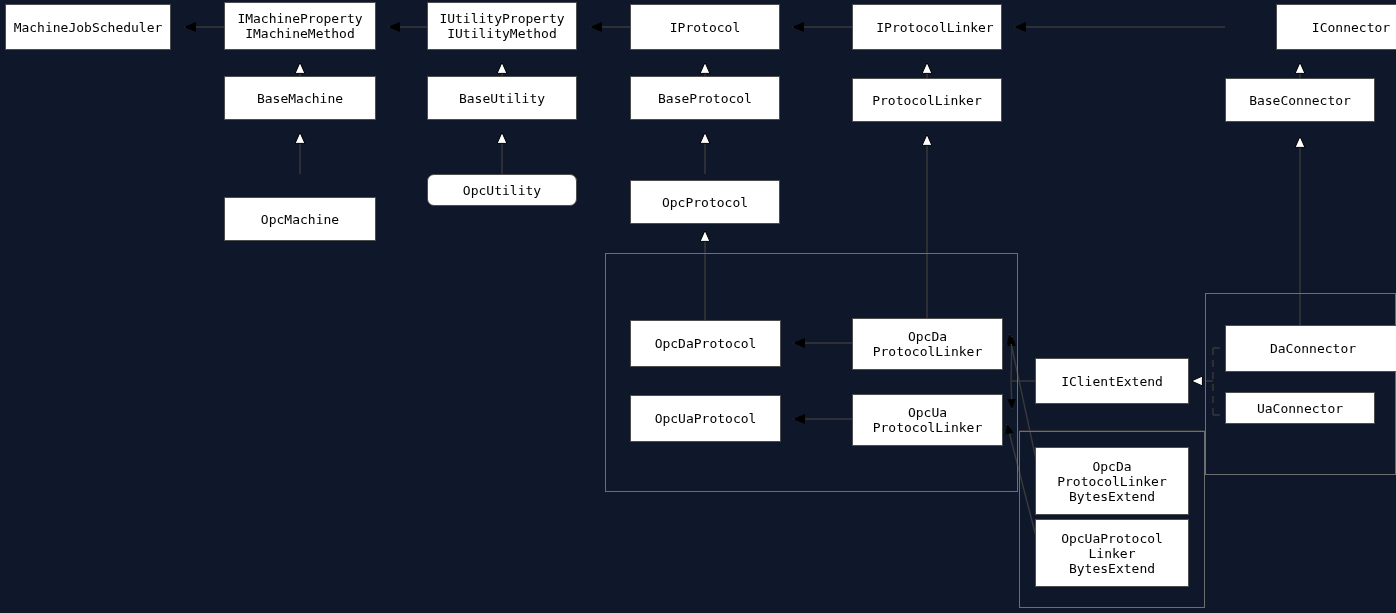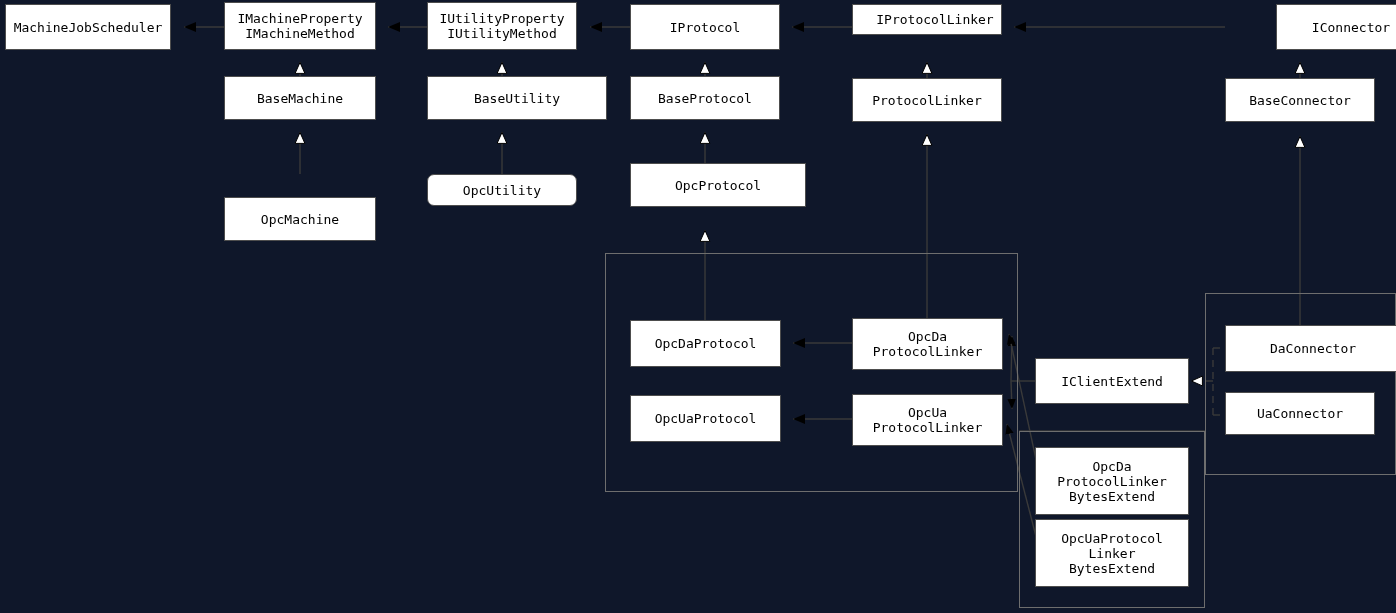--- a/index.html
+++ b/index.html
@@ -78,45 +78,45 @@
   <div class="group" style="left:605px;top:253px;width:413px;height:239px;"></div>
   <div class="group" style="left:1019px;top:431px;width:186px;height:177px;"></div>
   <div class="group" style="left:1205px;top:293px;width:191px;height:182px;"></div>
 
   <div class="node" style="left:5px;top:4px;width:166px;height:46px;">MachineJobScheduler</div>
   <div class="node" style="left:224px;top:2px;width:152px;height:48px;">IMachineProperty
 IMachineMethod</div>
   <div class="node" style="left:427px;top:2px;width:150px;height:48px;">IUtilityProperty
 IUtilityMethod</div>
   <div class="node" style="left:630px;top:4px;width:150px;height:46px;">IProtocol</div>
-  <div class="node" style="left:852px;top:4px;width:150px;height:31px;padding-left:16px;">IProtocolLinker</div>
+  <div class="node" style="left:852px;top:4px;width:150px;height:46px;padding-left:16px;">IProtocolLinker</div>
   <div class="node" style="left:1276px;top:4px;width:150px;height:46px;">IConnector</div>
 
   <div class="node" style="left:224px;top:76px;width:152px;height:44px;">BaseMachine</div>
-  <div class="node" style="left:427px;top:76px;width:180px;height:44px;">BaseUtility</div>
+  <div class="node" style="left:427px;top:76px;width:150px;height:44px;">BaseUtility</div>
   <div class="node" style="left:630px;top:76px;width:150px;height:44px;">BaseProtocol</div>
   <div class="node" style="left:852px;top:78px;width:150px;height:44px;">ProtocolLinker</div>
   <div class="node" style="left:1225px;top:78px;width:150px;height:44px;">BaseConnector</div>
 
   <div class="node" style="left:224px;top:174px;width:152px;height:44px;margin-top:23px;">OpcMachine</div>
   <div class="node" style="left:427px;top:174px;width:150px;height:32px;border-radius:7px;">OpcUtility</div>
-  <div class="node" style="left:630px;top:163px;width:176px;height:44px;">OpcProtocol</div>
+  <div class="node" style="left:630px;top:180px;width:150px;height:44px;">OpcProtocol</div>
 
   <div class="node" style="left:630px;top:320px;width:151px;height:47px;">OpcDaProtocol</div>
   <div class="node" style="left:630px;top:395px;width:151px;height:47px;">OpcUaProtocol</div>
   <div class="node" style="left:852px;top:318px;width:151px;height:52px;">OpcDa
 ProtocolLinker</div>
   <div class="node" style="left:852px;top:394px;width:151px;height:52px;">OpcUa
 ProtocolLinker</div>
 
   <div class="node" style="left:1035px;top:358px;width:154px;height:46px;">IClientExtend</div>
 
   <div class="node" style="left:1035px;top:447px;width:154px;height:68px;">OpcDa
 ProtocolLinker
 BytesExtend</div>
   <div class="node" style="left:1035px;top:519px;width:154px;height:68px;">OpcUaProtocol
 Linker
 BytesExtend</div>
 
   <div class="node" style="left:1225px;top:325px;width:176px;height:47px;">DaConnector</div>
-  <div class="node" style="left:1225px;top:392px;width:150px;height:43px;">UaConnector</div>
+  <div class="node" style="left:1225px;top:392px;width:150px;height:32px;">UaConnector</div>
 
 </div>
 
 </body></html>

